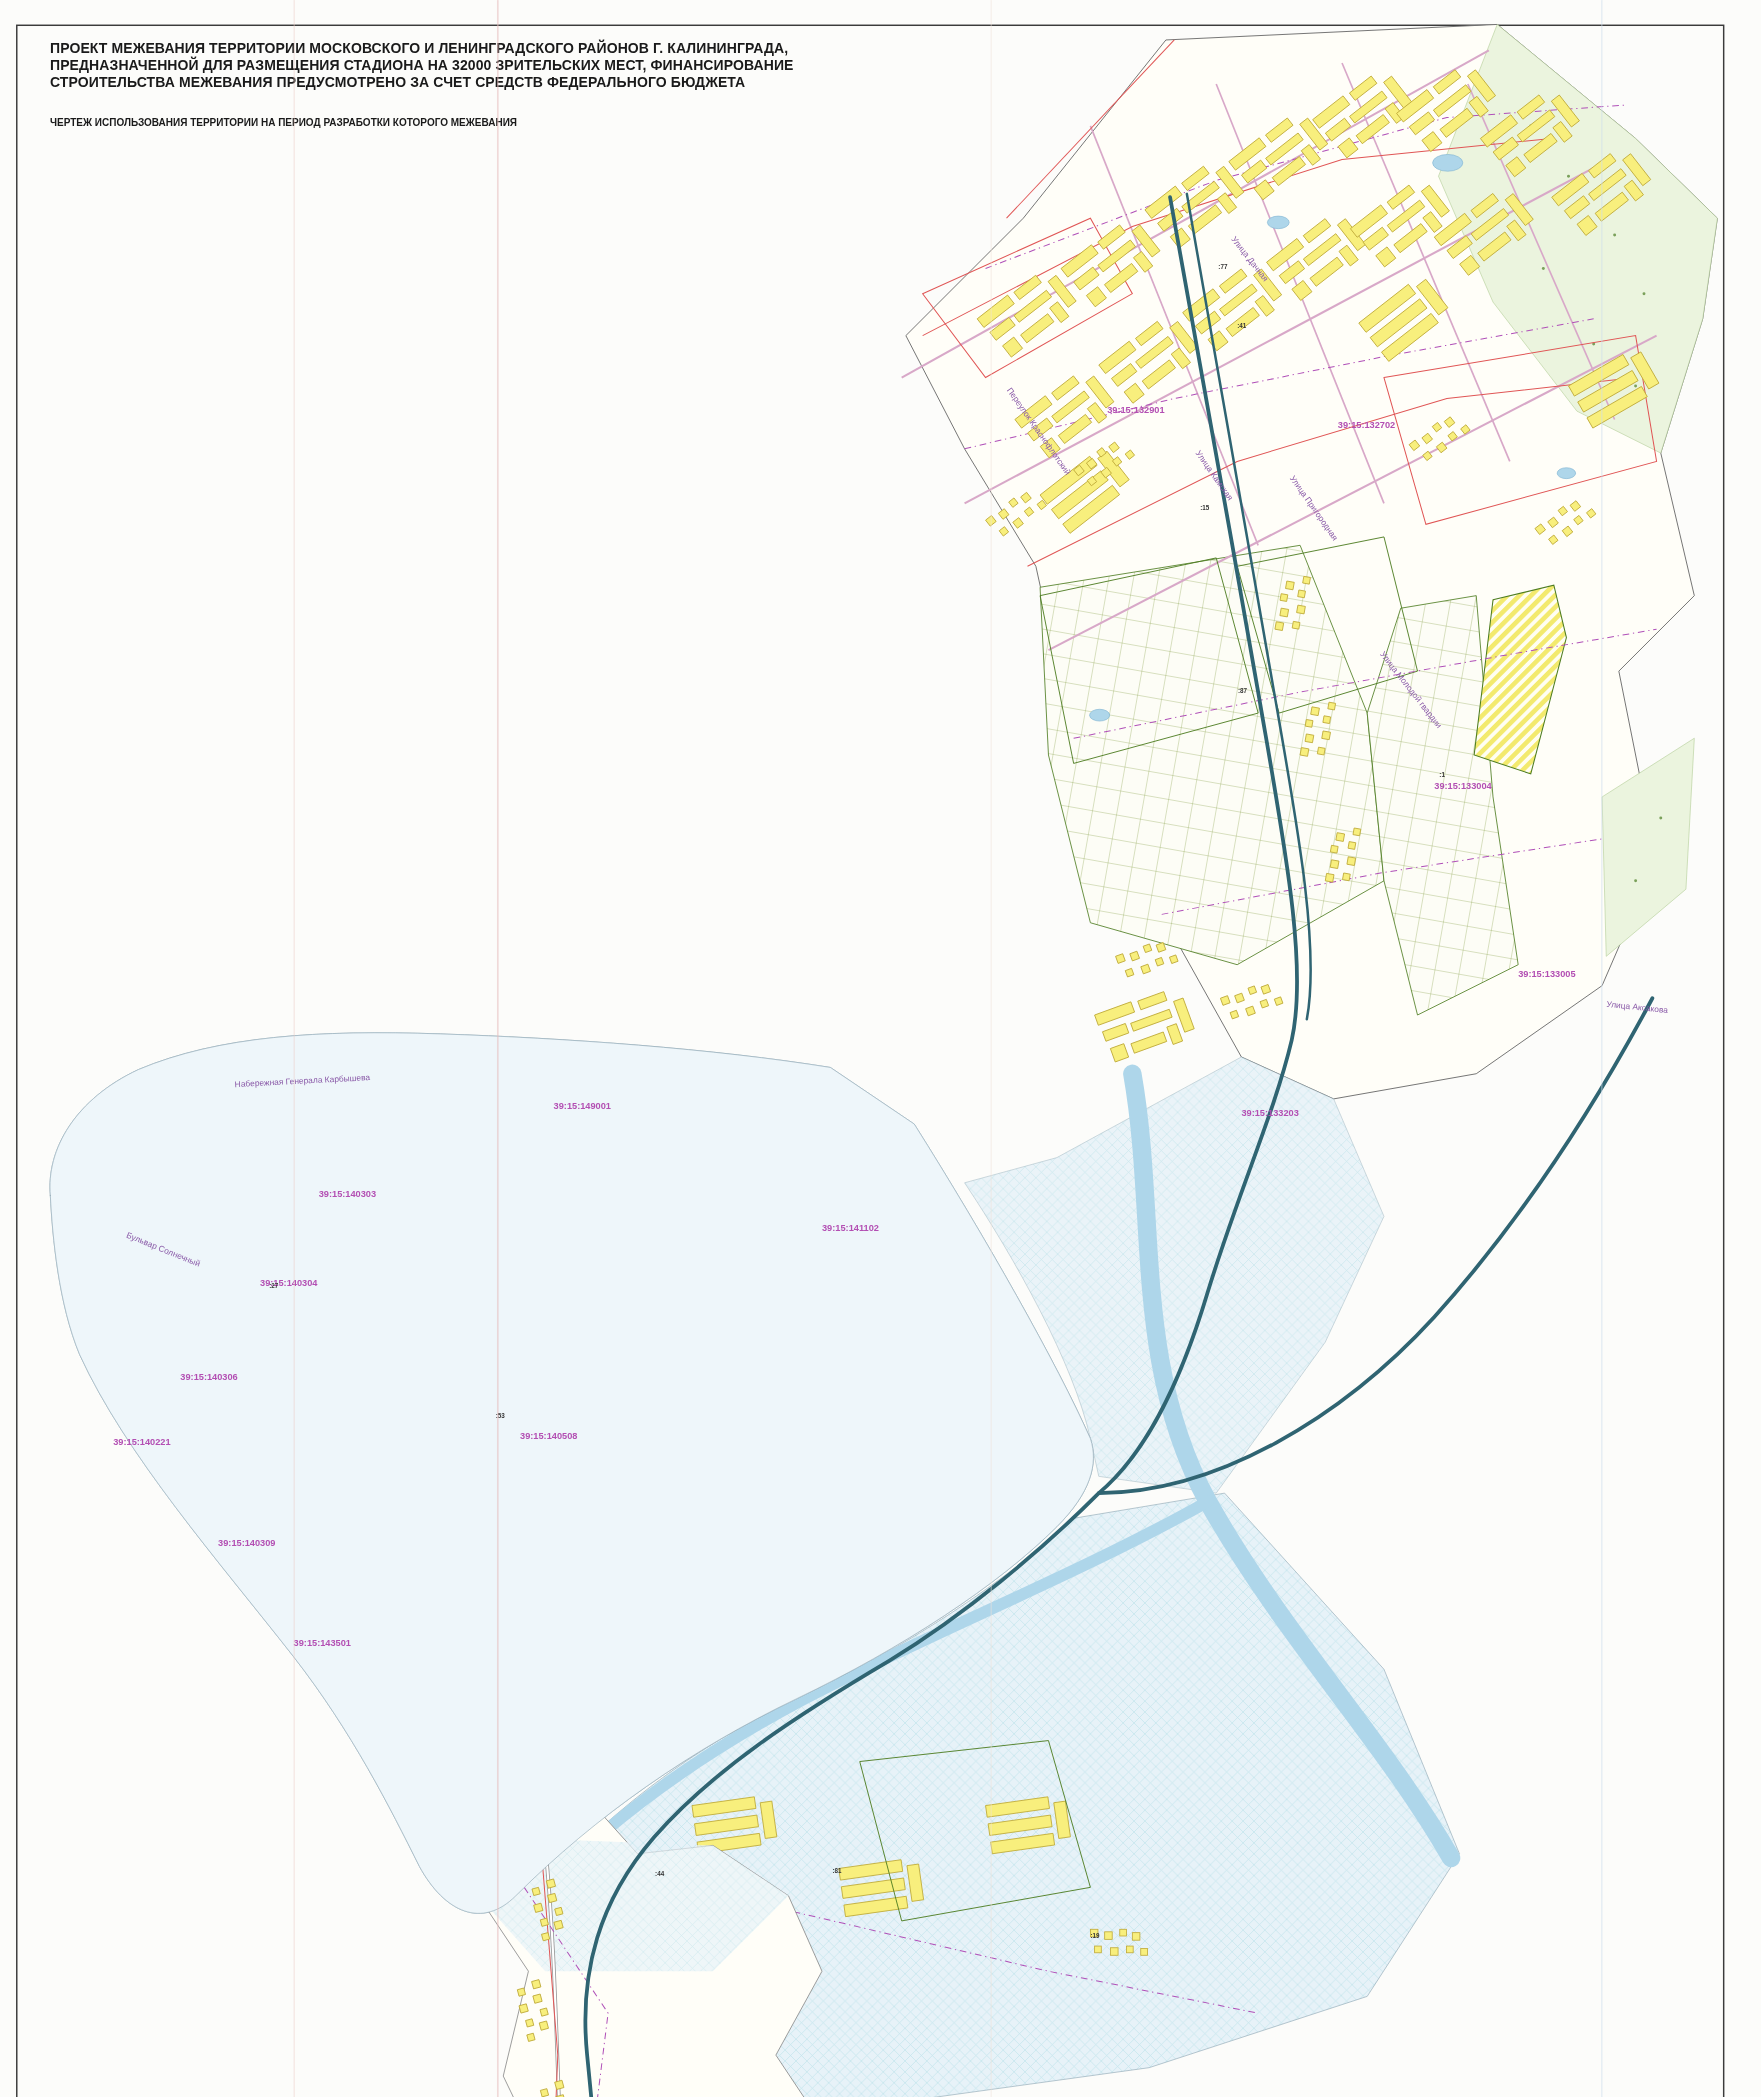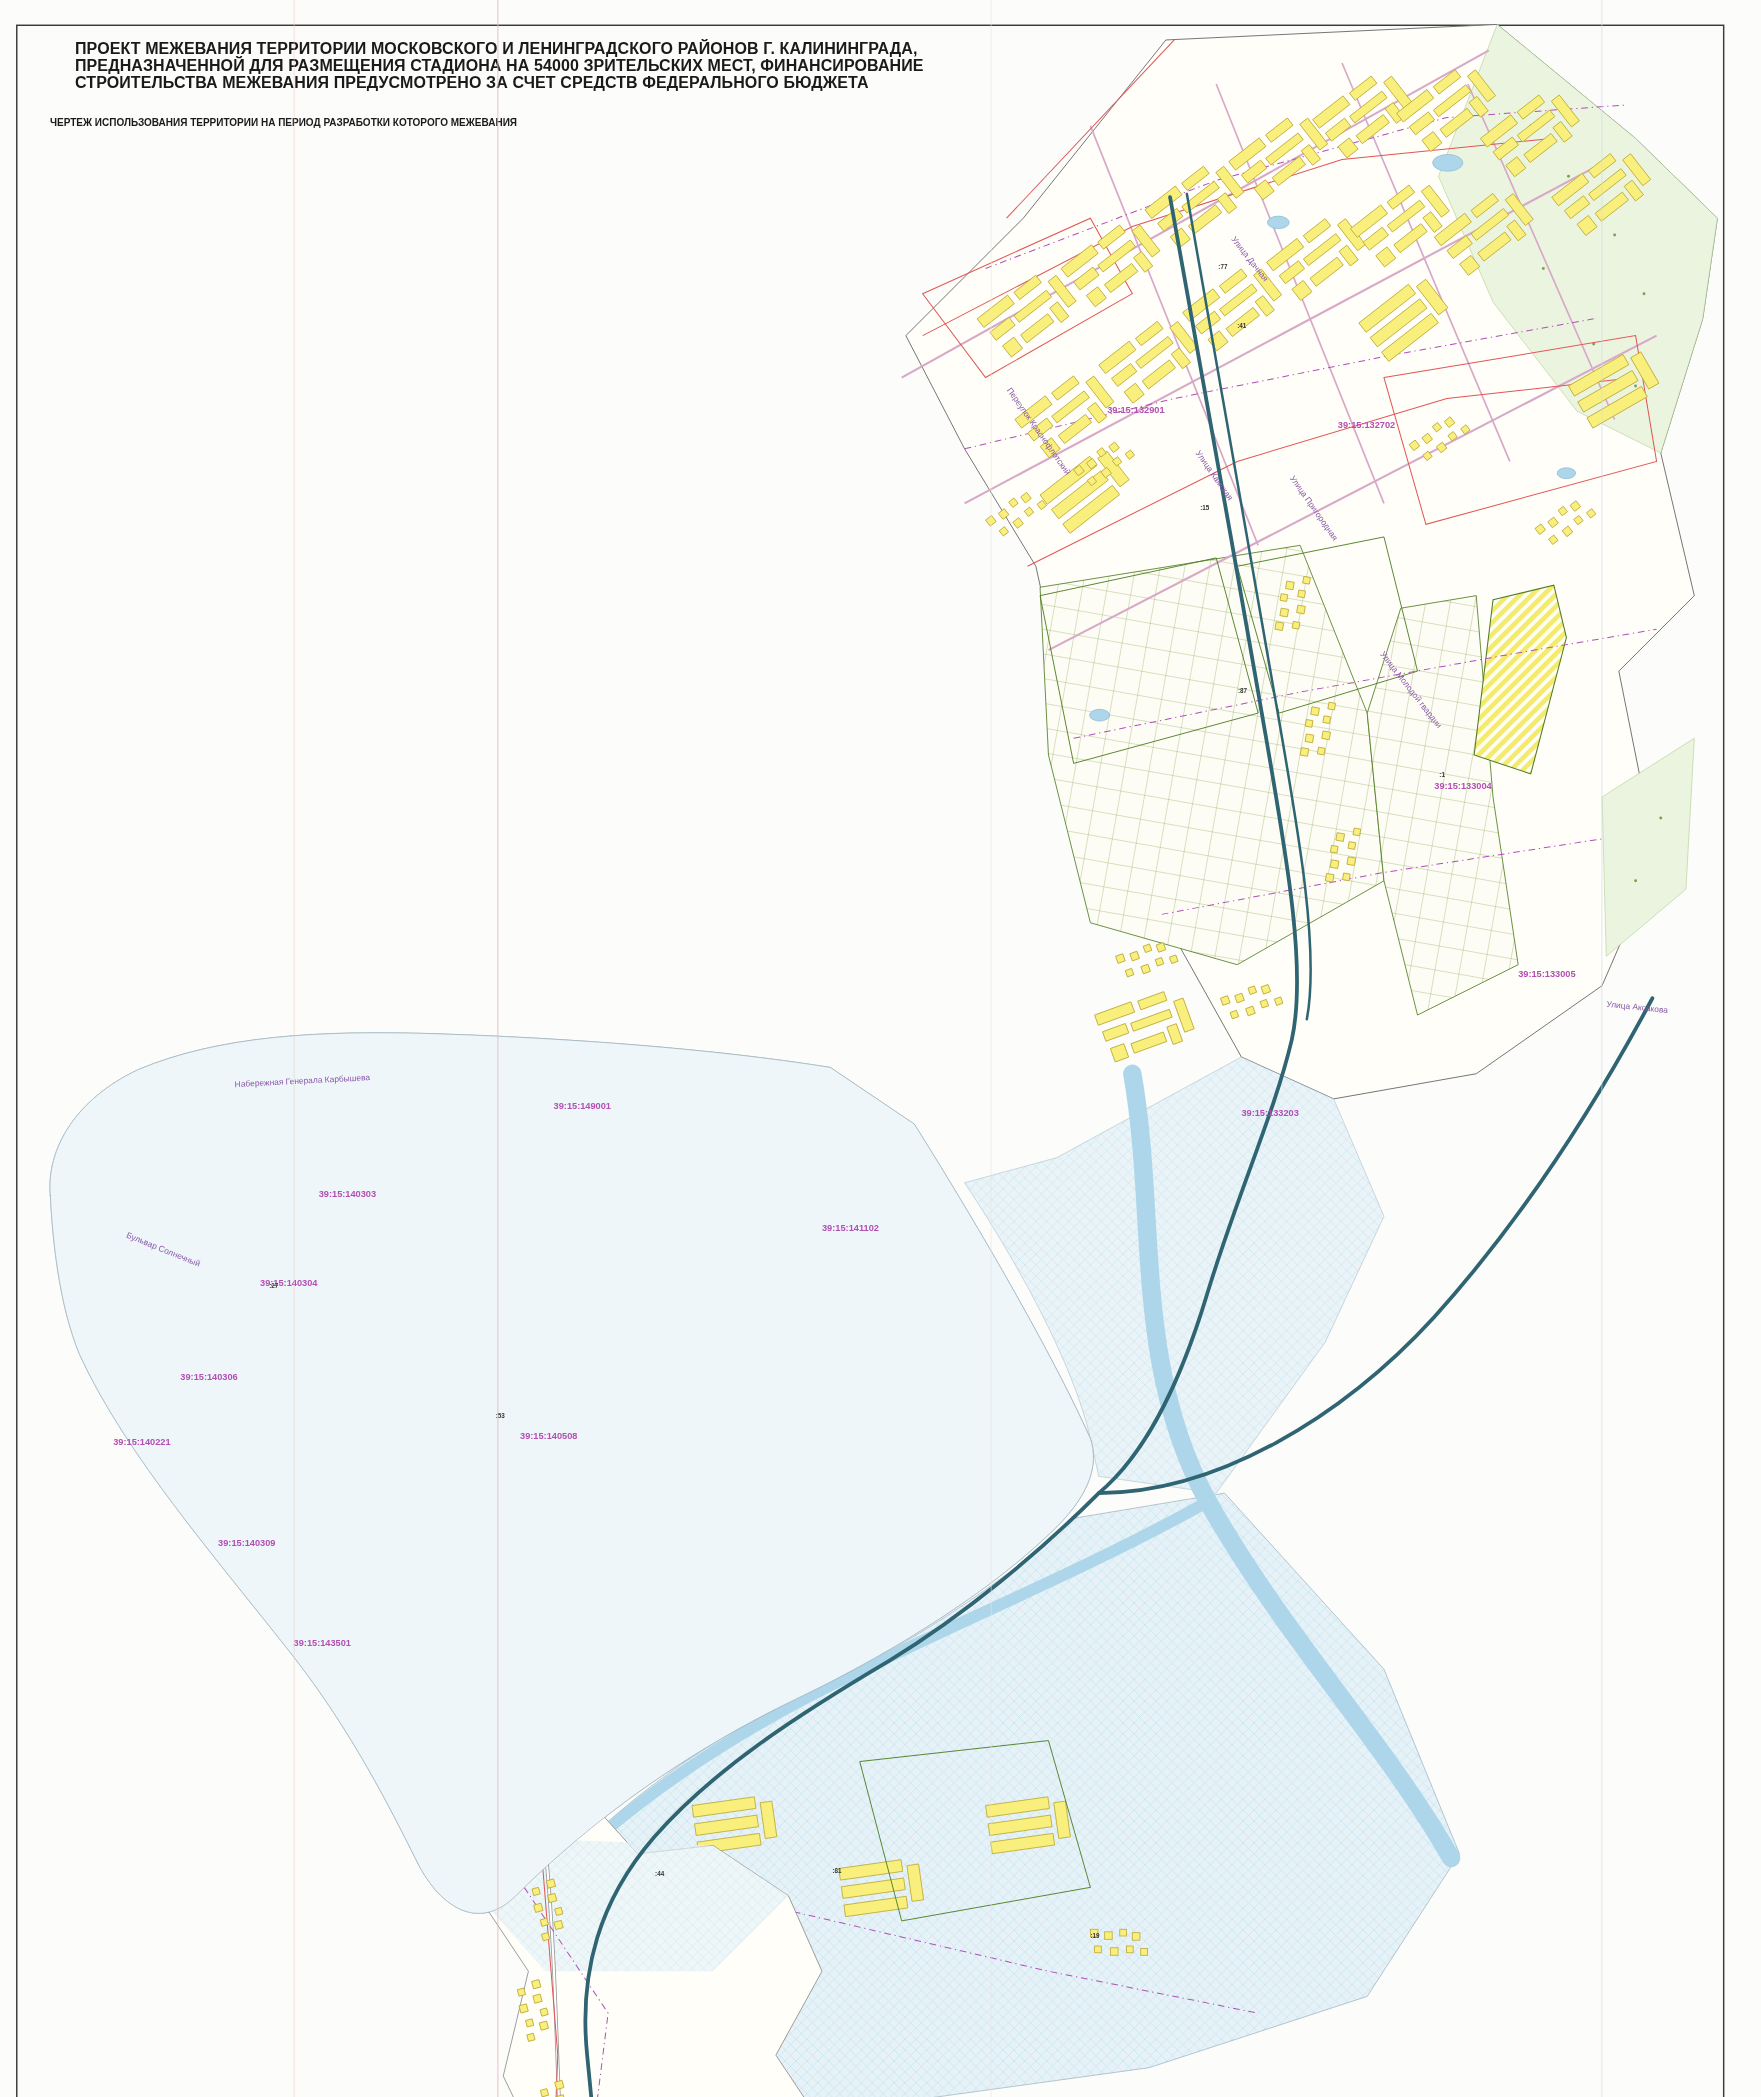--- a/index.html
+++ b/index.html
@@ -4,21 +4,21 @@
 <style>
   html,body{margin:0;padding:0;background:#e8e8e8;}
   #page{position:relative;width:1761px;height:2613px;background:#fcfcfa;overflow:hidden;
         font-family:"Liberation Sans",sans-serif;}
   svg{display:block;}
   #map,#overlay{position:absolute;left:0;top:0;}
   #overlay{pointer-events:none;}
 
   
   #hdr{position:absolute;left:50px;top:40px;color:#1a1a1a;}
-  .hl{font-size:16px;font-weight:bold;line-height:17px;white-space:nowrap;letter-spacing:0.1px;margin-left:25px;}
+  .hl{font-size:14px;font-weight:bold;line-height:17px;white-space:nowrap;letter-spacing:0.1px;}
   #sub{position:absolute;left:50px;top:117px;font-size:10px;font-weight:bold;white-space:nowrap;color:#1a1a1a;}
 </style>
 </head>
 <body>
 
 <div id="page">
 
 <svg id="map" width="1761" height="2613" viewBox="0 0 4199 6230">
   <defs>
     <pattern id="wz" width="26" height="26" patternUnits="userSpaceOnUse">
@@ -315,21 +315,21 @@
         <text x="1940" y="5245" class="pnum">:24</text>
         <text x="1052" y="5232" class="pnum">:37</text>
         <text x="1422" y="5692" class="pnum">:97</text>
         <text x="3432" y="1852" class="pnum">:1</text>
         <text x="2952" y="1652" class="pnum">:87</text>
       </g>
 </svg>
 
 <div id="hdr">
   <div class="hl">ПРОЕКТ МЕЖЕВАНИЯ ТЕРРИТОРИИ МОСКОВСКОГО И ЛЕНИНГРАДСКОГО РАЙОНОВ Г. КАЛИНИНГРАДА,</div>
-  <div class="hl">ПРЕДНАЗНАЧЕННОЙ ДЛЯ РАЗМЕЩЕНИЯ СТАДИОНА НА 54000 ЗРИТЕЛЬСКИХ МЕСТ, ФИНАНСИРОВАНИЕ</div>
+  <div class="hl">ПРЕДНАЗНАЧЕННОЙ ДЛЯ РАЗМЕЩЕНИЯ СТАДИОНА НА 32000 ЗРИТЕЛЬСКИХ МЕСТ, ФИНАНСИРОВАНИЕ</div>
   <div class="hl">СТРОИТЕЛЬСТВА МЕЖЕВАНИЯ ПРЕДУСМОТРЕНО ЗА СЧЕТ СРЕДСТВ ФЕДЕРАЛЬНОГО БЮДЖЕТА</div>
 </div>
 <div id="sub">ЧЕРТЕЖ ИСПОЛЬЗОВАНИЯ ТЕРРИТОРИИ НА ПЕРИОД РАЗРАБОТКИ КОТОРОГО МЕЖЕВАНИЯ</div>
 
 <svg id="overlay" width="1761" height="2613" viewBox="0 0 4199 6230">
   <defs>
     <path id="zp1" d="M-86 0 a86 86 0 1 1 172 0 a86 86 0 1 1 -172 0"></path>
     <path id="zp2" d="M-57 0 a57 57 0 1 1 114 0 a57 57 0 1 1 -114 0"></path>
     <path id="ap1" d="M-128 0 a128 128 0 1 1 256 0 a128 128 0 1 1 -256 0"></path>
     <path id="ap2" d="M-86 0 a86 86 0 1 1 172 0 a86 86 0 1 1 -172 0"></path>

